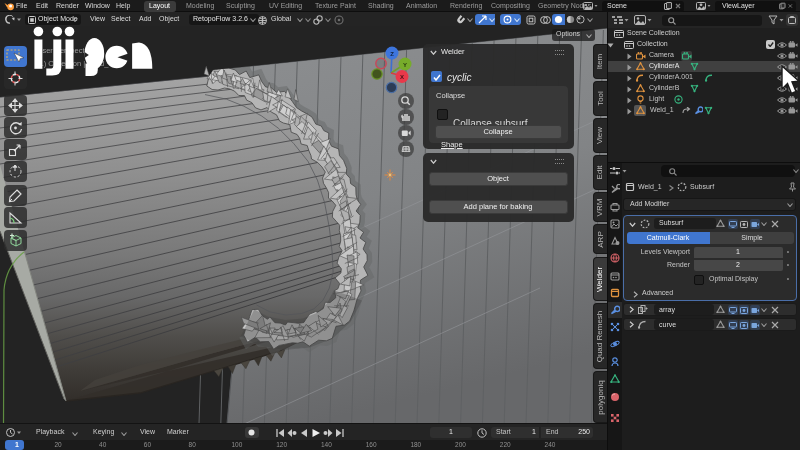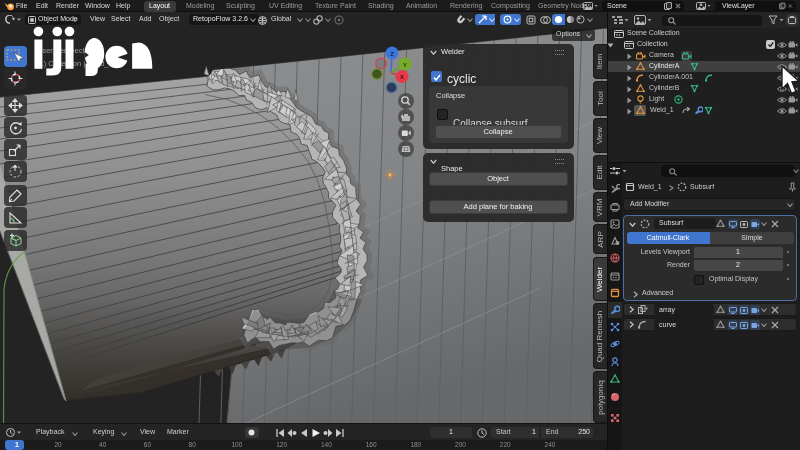--- a/index.html
+++ b/index.html
@@ -507,32 +507,32 @@
 <div style="position:absolute;left:423px;top:44px;width:151px;height:105px;background:rgba(42,42,42,0.96);border-radius:5px;"></div>
     <svg class="ab" style="left:430px;top:50px" width="7" height="5" viewBox="0 0 7 5">
       <path d="M0.8,1 L3.5,4.2 L6.2,1" fill="none" stroke="#ccc" stroke-width="1.2"></path>
     </svg>
     <div style="position:absolute;left:441px;top:47px;font-size:7.5px;color:#eaeaea;white-space:nowrap;">Welder</div>
     <div style="position:absolute;left:555px;top:50px;width:9px;height:5px;border-top:1.5px dotted #8a8a8a;border-bottom:1.5px dotted #8a8a8a;"></div>
     <div style="position:absolute;left:431px;top:71px;width:11px;height:11px;background:#4076cf;border-radius:2px;"></div>
     <svg class="ab" style="left:433px;top:73.5px" width="8" height="7" viewBox="0 0 8 7">
       <path d="M1,3.5 l2,2.5 4,-5" stroke="#fff" stroke-width="1.5" fill="none"></path>
     </svg>
-    <div style="position:absolute;left:447px;top:72px;font-size:12px;color:#e8e8e8;white-space:nowrap;">cyclic</div>
+    <div style="position:absolute;left:447px;top:72px;font-size:10px;color:#e8e8e8;white-space:nowrap;font-style:italic;">cyclic</div>
     <div style="position:absolute;left:429px;top:86px;width:139px;height:57px;background:#383838;border-radius:4px;"></div>
     <div style="position:absolute;left:436px;top:91px;font-size:7.5px;color:#dddddd;white-space:nowrap;">Collapse</div>
     <div style="position:absolute;left:437px;top:109px;width:11px;height:11px;background:#232323;border:1px solid #101010;border-radius:2px;"></div>
     <div style="position:absolute;left:453px;top:118px;font-size:10px;color:#d5d5d5;white-space:nowrap;">Collapse subsurf</div>
     <div style="position:absolute;left:435px;top:125px;width:127px;height:14px;background:#4f4f4f;border-radius:3px;border:1px solid #3a3a3a;"></div>
     <div style="position:absolute;left:498px;transform:translateX(-50%);top:127px;font-size:7.5px;color:#f0f0f0;white-space:nowrap;">Collapse</div>
     <div style="position:absolute;left:423px;top:153px;width:151px;height:69px;background:rgba(42,42,42,0.96);border-radius:5px;"></div>
     <svg class="ab" style="left:430px;top:159px" width="7" height="5" viewBox="0 0 7 5">
       <path d="M0.8,1 L3.5,4.2 L6.2,1" fill="none" stroke="#ccc" stroke-width="1.2"></path>
     </svg>
-    <div style="position:absolute;left:441px;top:164px;font-size:7.5px;color:#eaeaea;white-space:nowrap;text-decoration:underline;">Shape</div>
+    <div style="position:absolute;left:441px;top:140px;font-size:7.5px;color:#eaeaea;white-space:nowrap;text-decoration:underline;">Shape</div>
     <div style="position:absolute;left:555px;top:159px;width:9px;height:5px;border-top:1.5px dotted #8a8a8a;border-bottom:1.5px dotted #8a8a8a;"></div>
     <div style="position:absolute;left:429px;top:172px;width:139px;height:14px;background:#4f4f4f;border-radius:3px;border:1px solid #3a3a3a;"></div>
     <div style="position:absolute;left:498px;transform:translateX(-50%);top:174px;font-size:7.5px;color:#f0f0f0;white-space:nowrap;">Object</div>
     <div style="position:absolute;left:429px;top:200px;width:139px;height:14px;background:#4f4f4f;border-radius:3px;border:1px solid #3a3a3a;"></div>
     <div style="position:absolute;left:498px;transform:translateX(-50%);top:202px;font-size:7.5px;color:#f0f0f0;white-space:nowrap;">Add plane for baking</div>
 <div style="position:absolute;left:592.5px;top:44px;width:15.5px;height:35px;background:#272727;border:1px solid #191919;border-right:none;border-radius:4px 0 0 4px;"></div>
     <div style="position:absolute;left:592px;top:44px;width:16px;height:35px;display:flex;align-items:center;justify-content:center;">
       <span style="transform:rotate(-90deg);font-size:8px;color:#b8b8b8;white-space:nowrap;">Item</span>
     </div>
     <div style="position:absolute;left:592.5px;top:81px;width:15.5px;height:35px;background:#272727;border:1px solid #191919;border-right:none;border-radius:4px 0 0 4px;"></div>

